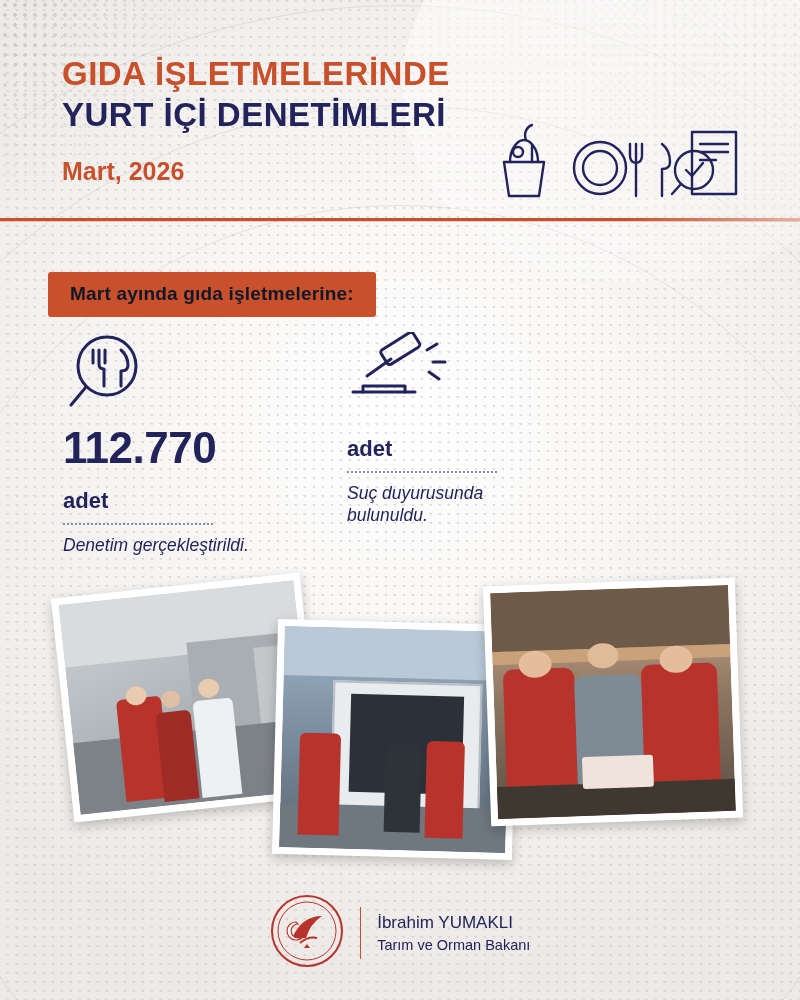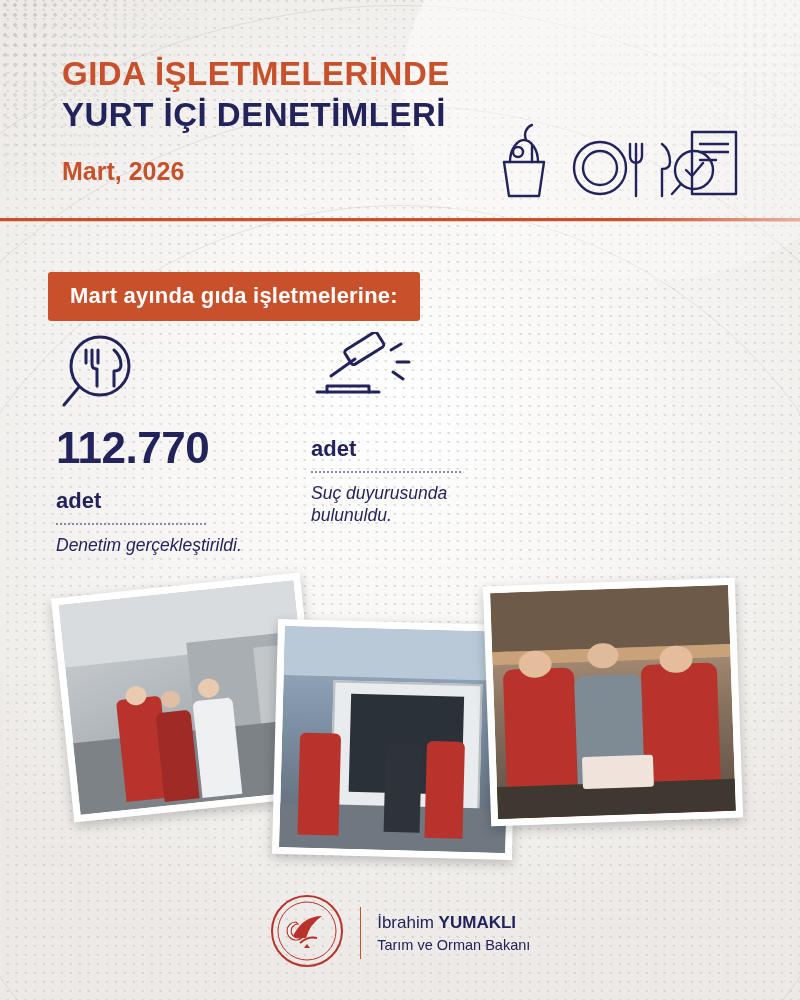--- a/index.html
+++ b/index.html
@@ -68,29 +68,29 @@
     content: ""; position: absolute; left: 0; top: 3px; width: 800px; height: 1px;
     background: rgba(200,80,42,0.25);
   }
   .header-icons {
     position: absolute; right: 54px; top: 118px; width: 250px; height: 90px;
   }
 
   
   .ribbon {
     position: absolute; left: 48px; top: 272px;
-    background: #c8502a; color: #ffffff;
-    font-size: 22px; font-weight: bold;
+    background: #c8502a; color: #0f172a;
+    font-size: 19px; font-weight: bold;
     padding: 11px 22px 12px 22px;
     border-radius: 3px;
     letter-spacing: 0.2px;
   }
 
   
-  .stats { position: absolute; left: 56px; top: 330px; width: 716px; display: flex; }
+  .stats { position: absolute; left: 63px; top: 330px; width: 716px; display: flex; gap: 29px; }
   .stat { position: relative; }
   .stat.s1 { width: 255px; }
   .stat.s2 { width: 240px; }
   .stat.s3 { width: 220px; }
   .stat-icon { height: 88px; display: flex; align-items: center; }
   .stat-value {
     font-size: 44px; font-weight: bold; color: #23235c; line-height: 1;
     margin-top: 8px; letter-spacing: -0.5px;
   }
   .stat-unit {
@@ -154,21 +154,21 @@
   .sc3 .pack { position:absolute; left:36%; bottom:12%; width:30%; height:14%; background:#efe3dc; border-radius:3px; }
 
   
   .footer {
     position: absolute; left: 0; bottom: 28px; width: 800px;
     display: flex; justify-content: center; align-items: center; gap: 16px;
   }
   .footer-sep { width: 1.5px; height: 52px; background: #c8502a; }
   .footer-text { line-height: 1.25; }
   .footer-name { font-size: 17px; color: #23235c; }
-  .footer-name b { font-weight: bold; }
+  .footer-name b { font-weight: normal; }
   .footer-role { font-size: 14.5px; color: #23235c; margin-top: 3px; }
 </style>
 </head>
 <body>
 
 <div class="poster">
   <div class="arc a1"></div>
   <div class="arc a2"></div>
   <div class="arc a3"></div>
   <div class="dots-tl"></div>

